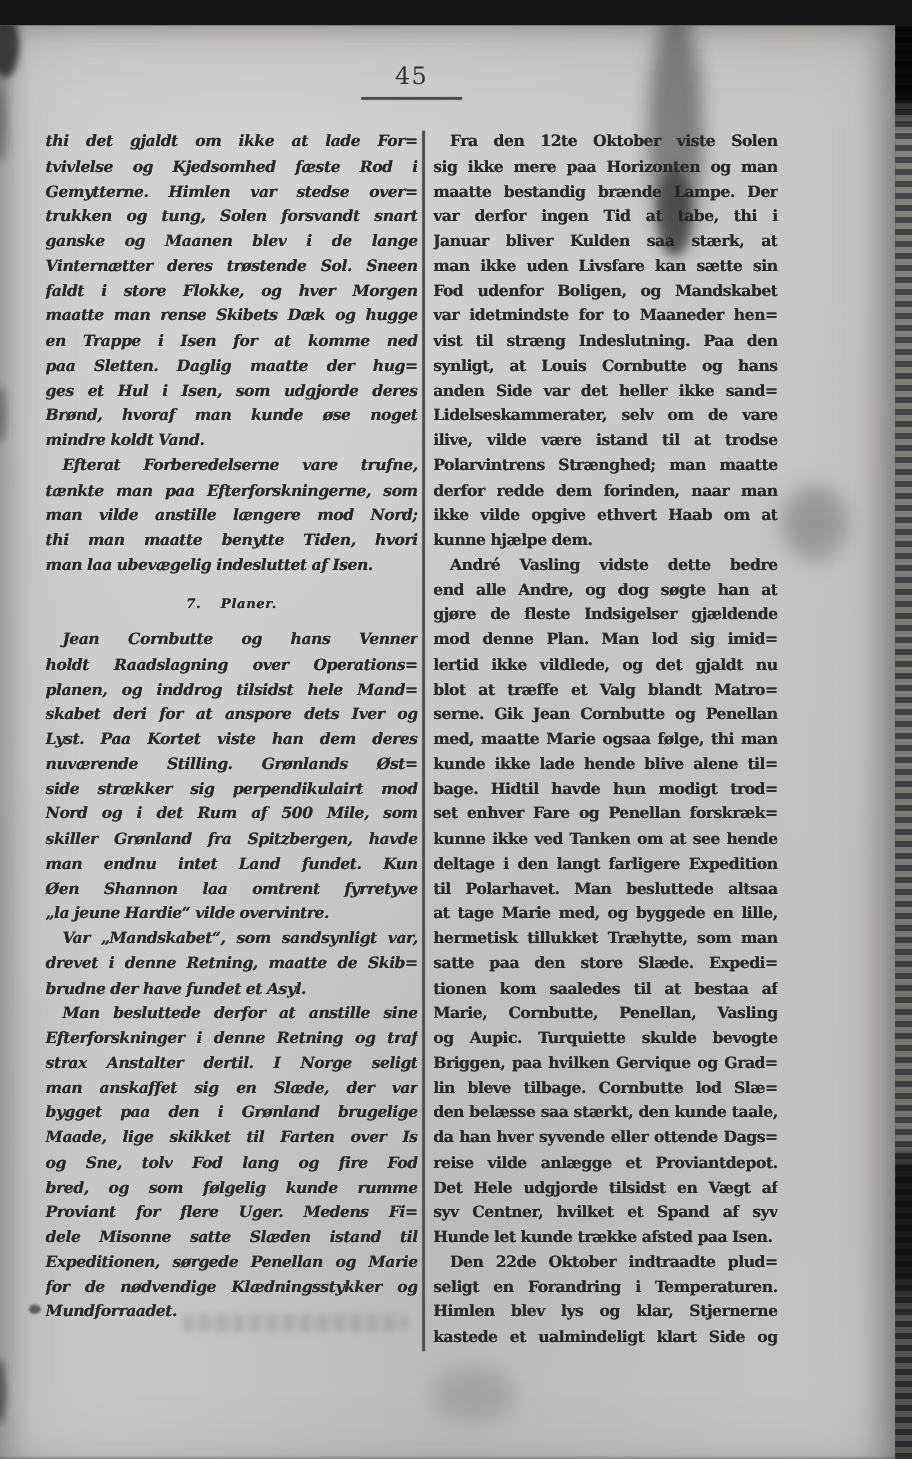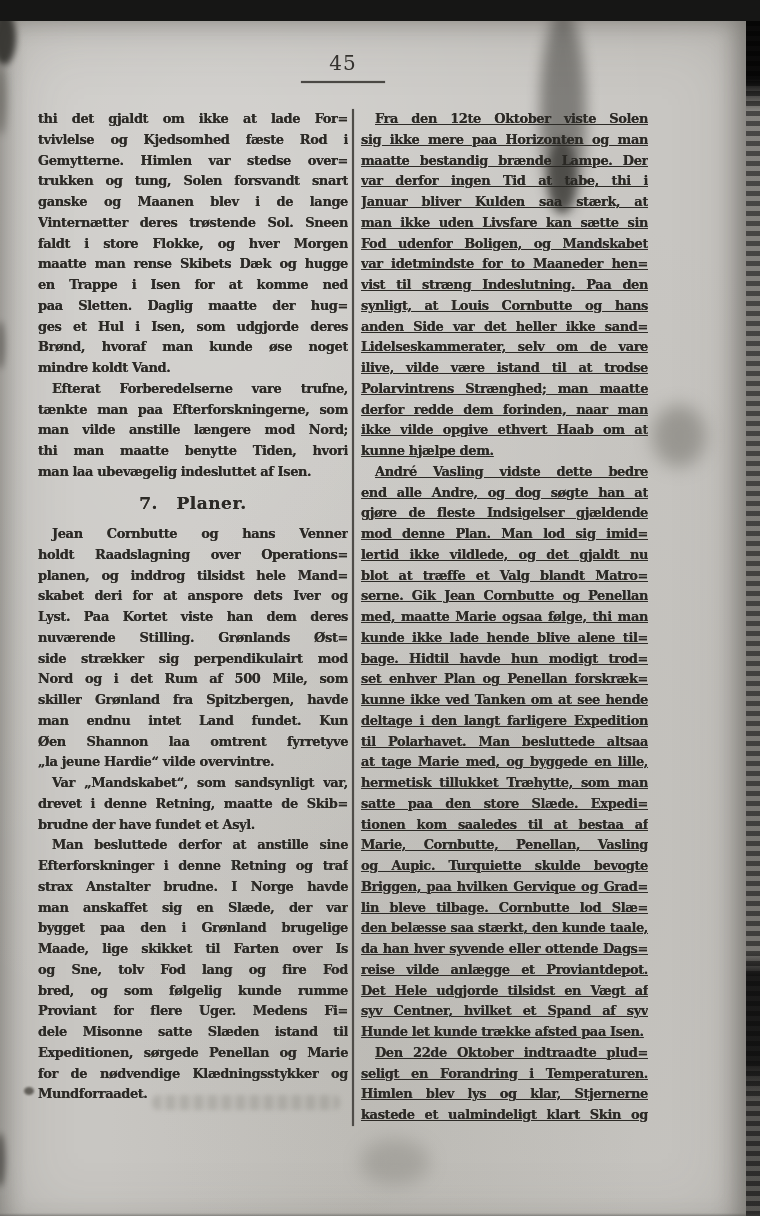--- a/index.html
+++ b/index.html
@@ -21,31 +21,31 @@
   
   .pagenum-wrap{position:absolute;left:38px;top:30px;width:610px;text-align:center;}
   .pagenum{font-size:20px;color:#34322e;letter-spacing:1px;}
   .pagenum-rule{margin:6px auto 0 auto;width:84px;height:2px;background:#4a4844;
                 box-shadow:0 0 1px rgba(40,38,34,.8);}
 
   
   .textblock{position:absolute;left:38px;top:88px;display:flex;align-items:stretch;
              color:#2c2a26;}
   .col{font-size:13px;font-weight:bold;letter-spacing:-0.4px;}
-  .col-left{width:310px;}
-  .col-right{width:287px;text-decoration:underline;}
+  .col-left{width:310px;font-style:italic;}
+  .col-right{width:287px;}
   .divider{width:2px;background:#4e4c48;margin-left:4px;margin-right:7px;
            box-shadow:0 0 1px rgba(40,38,34,.7);}
   .line{height:20.75px;line-height:20.75px;overflow:hidden;
         text-align:justify;text-align-last:justify;white-space:normal;
         text-shadow:0 0 0.5px rgba(42,40,36,.85);}
   .line.ind{text-indent:14px;}
   .line.end{text-align-last:left;}
   .heading{height:41.5px;line-height:41.5px;overflow:hidden;text-align:center;
-           font-size:17px;font-weight:bold;word-spacing:12px;letter-spacing:.5px;
+           font-size:11px;font-weight:bold;word-spacing:12px;letter-spacing:.5px;
            text-shadow:0 0 0.5px rgba(42,40,36,.85);}
 
   
   .stain{position:absolute;border-radius:50%;}
   .st-tl-corner{left:-8px;top:-10px;width:24px;height:54px;background:#302f2b;
                 filter:blur(3px);opacity:.9;}
   .st-tl-streak{left:-5px;top:42px;width:11px;height:72px;background:#54524c;
                 filter:blur(4px);opacity:.6;}
   .st-left-mid{left:-4px;top:300px;width:9px;height:48px;background:#4a4843;
                filter:blur(3px);opacity:.55;}
@@ -119,21 +119,21 @@
           <div class="line">Nord og i det Rum af 500 Mile, som</div>
           <div class="line">skiller Grønland fra Spitzbergen, havde</div>
           <div class="line">man endnu intet Land fundet. Kun</div>
           <div class="line">Øen Shannon laa omtrent fyrretyve</div>
           <div class="line end">„la jeune Hardie“ vilde overvintre.</div>
           <div class="line ind">Var „Mandskabet“, som sandsynligt var,</div>
           <div class="line">drevet i denne Retning, maatte de Skib=</div>
           <div class="line end">brudne der have fundet et Asyl.</div>
           <div class="line ind">Man besluttede derfor at anstille sine</div>
           <div class="line">Efterforskninger i denne Retning og traf</div>
-          <div class="line">strax Anstalter brudne. I Norge havde</div>
+          <div class="line">strax Anstalter dertil. I Norge seligt</div>
           <div class="line">man anskaffet sig en Slæde, der var</div>
           <div class="line">bygget paa den i Grønland brugelige</div>
           <div class="line">Maade, lige skikket til Farten over Is</div>
           <div class="line">og Sne, tolv Fod lang og fire Fod</div>
           <div class="line">bred, og som følgelig kunde rumme</div>
           <div class="line">Proviant for flere Uger. Medens Fi=</div>
           <div class="line">dele Misonne satte Slæden istand til</div>
           <div class="line">Expeditionen, sørgede Penellan og Marie</div>
           <div class="line">for de nødvendige Klædningsstykker og</div>
           <div class="line end">Mundforraadet.</div>
@@ -160,42 +160,42 @@
           <div class="line ind">André Vasling vidste dette bedre</div>
           <div class="line">end alle Andre, og dog søgte han at</div>
           <div class="line">gjøre de fleste Indsigelser gjældende</div>
           <div class="line">mod denne Plan. Man lod sig imid=</div>
           <div class="line">lertid ikke vildlede, og det gjaldt nu</div>
           <div class="line">blot at træffe et Valg blandt Matro=</div>
           <div class="line">serne. Gik Jean Cornbutte og Penellan</div>
           <div class="line">med, maatte Marie ogsaa følge, thi man</div>
           <div class="line">kunde ikke lade hende blive alene til=</div>
           <div class="line">bage. Hidtil havde hun modigt trod=</div>
-          <div class="line">set enhver Plan og Penellan forskræk=</div>
+          <div class="line">set enhver Fare og Penellan forskræk=</div>
           <div class="line">kunne ikke ved Tanken om at see hende</div>
           <div class="line">deltage i den langt farligere Expedition</div>
           <div class="line">til Polarhavet. Man besluttede altsaa</div>
           <div class="line">at tage Marie med, og byggede en lille,</div>
           <div class="line">hermetisk tillukket Træhytte, som man</div>
           <div class="line">satte paa den store Slæde. Expedi=</div>
           <div class="line">tionen kom saaledes til at bestaa af</div>
           <div class="line">Marie, Cornbutte, Penellan, Vasling</div>
           <div class="line">og Aupic. Turquiette skulde bevogte</div>
           <div class="line">Briggen, paa hvilken Gervique og Grad=</div>
           <div class="line">lin bleve tilbage. Cornbutte lod Slæ=</div>
           <div class="line">den belæsse saa stærkt, den kunde taale,</div>
           <div class="line">da han hver syvende eller ottende Dags=</div>
           <div class="line">reise vilde anlægge et Proviantdepot.</div>
           <div class="line">Det Hele udgjorde tilsidst en Vægt af</div>
           <div class="line">syv Centner, hvilket et Spand af syv</div>
           <div class="line end">Hunde let kunde trække afsted paa Isen.</div>
           <div class="line ind">Den 22de Oktober indtraadte plud=</div>
           <div class="line">seligt en Forandring i Temperaturen.</div>
           <div class="line">Himlen blev lys og klar, Stjernerne</div>
-          <div class="line">kastede et ualmindeligt klart Skin og</div>
+          <div class="line">kastede et ualmindeligt klart Side og</div>
         </div>
     </div>
 
     <div class="stain st-tl-corner"></div>
     <div class="stain st-tl-streak"></div>
     <div class="stain st-left-mid"></div>
     <div class="stain st-left-low"></div>
     <div class="stain st-dot"></div>
     <div class="stain st-ink-top"></div>
     <div class="stain st-ink-core"></div>

